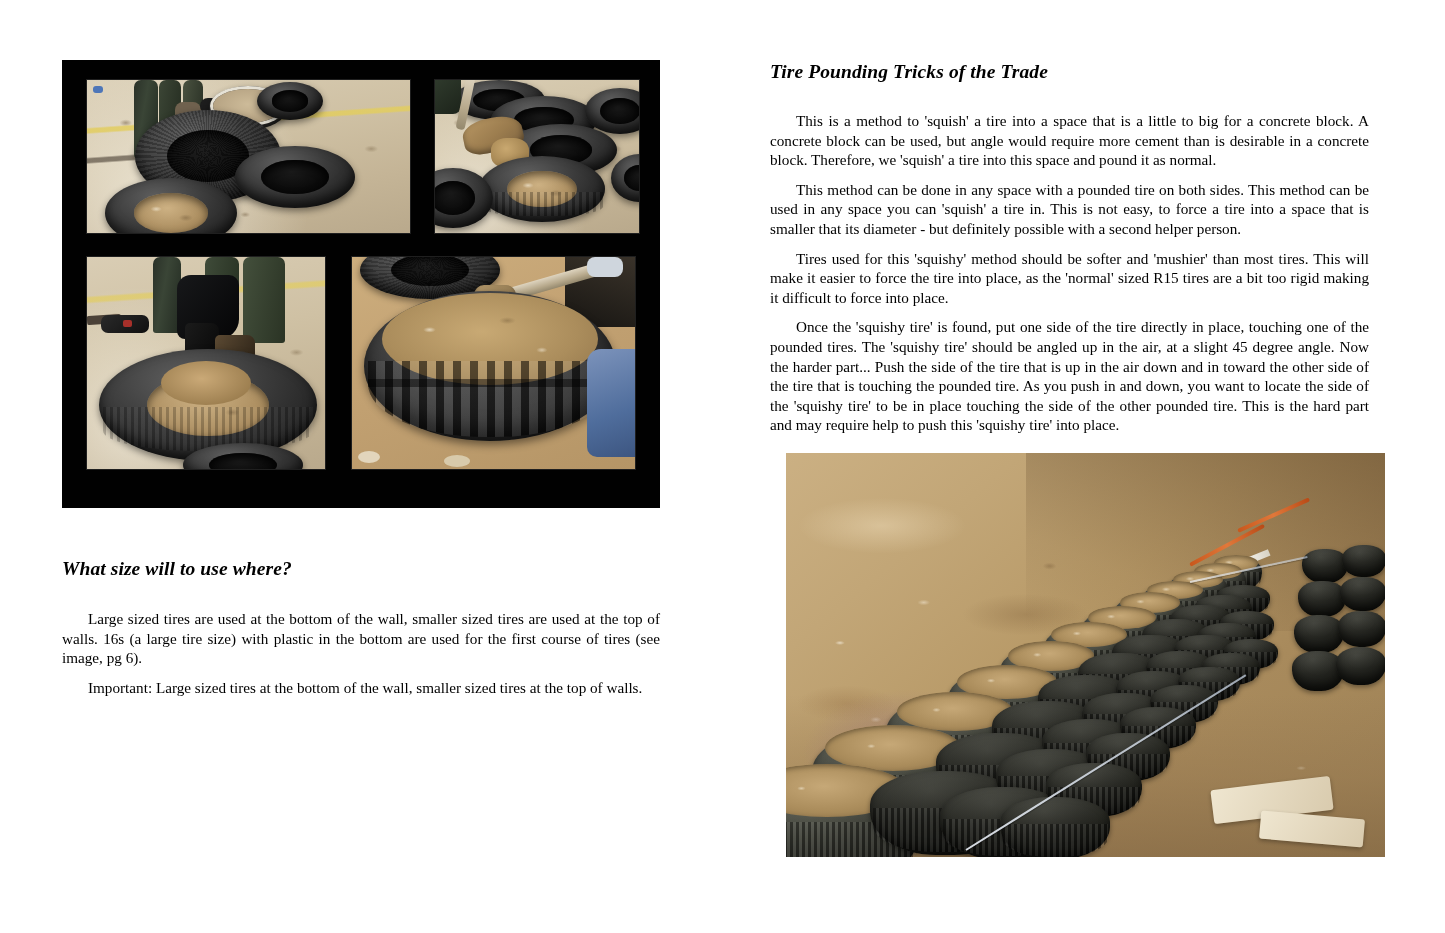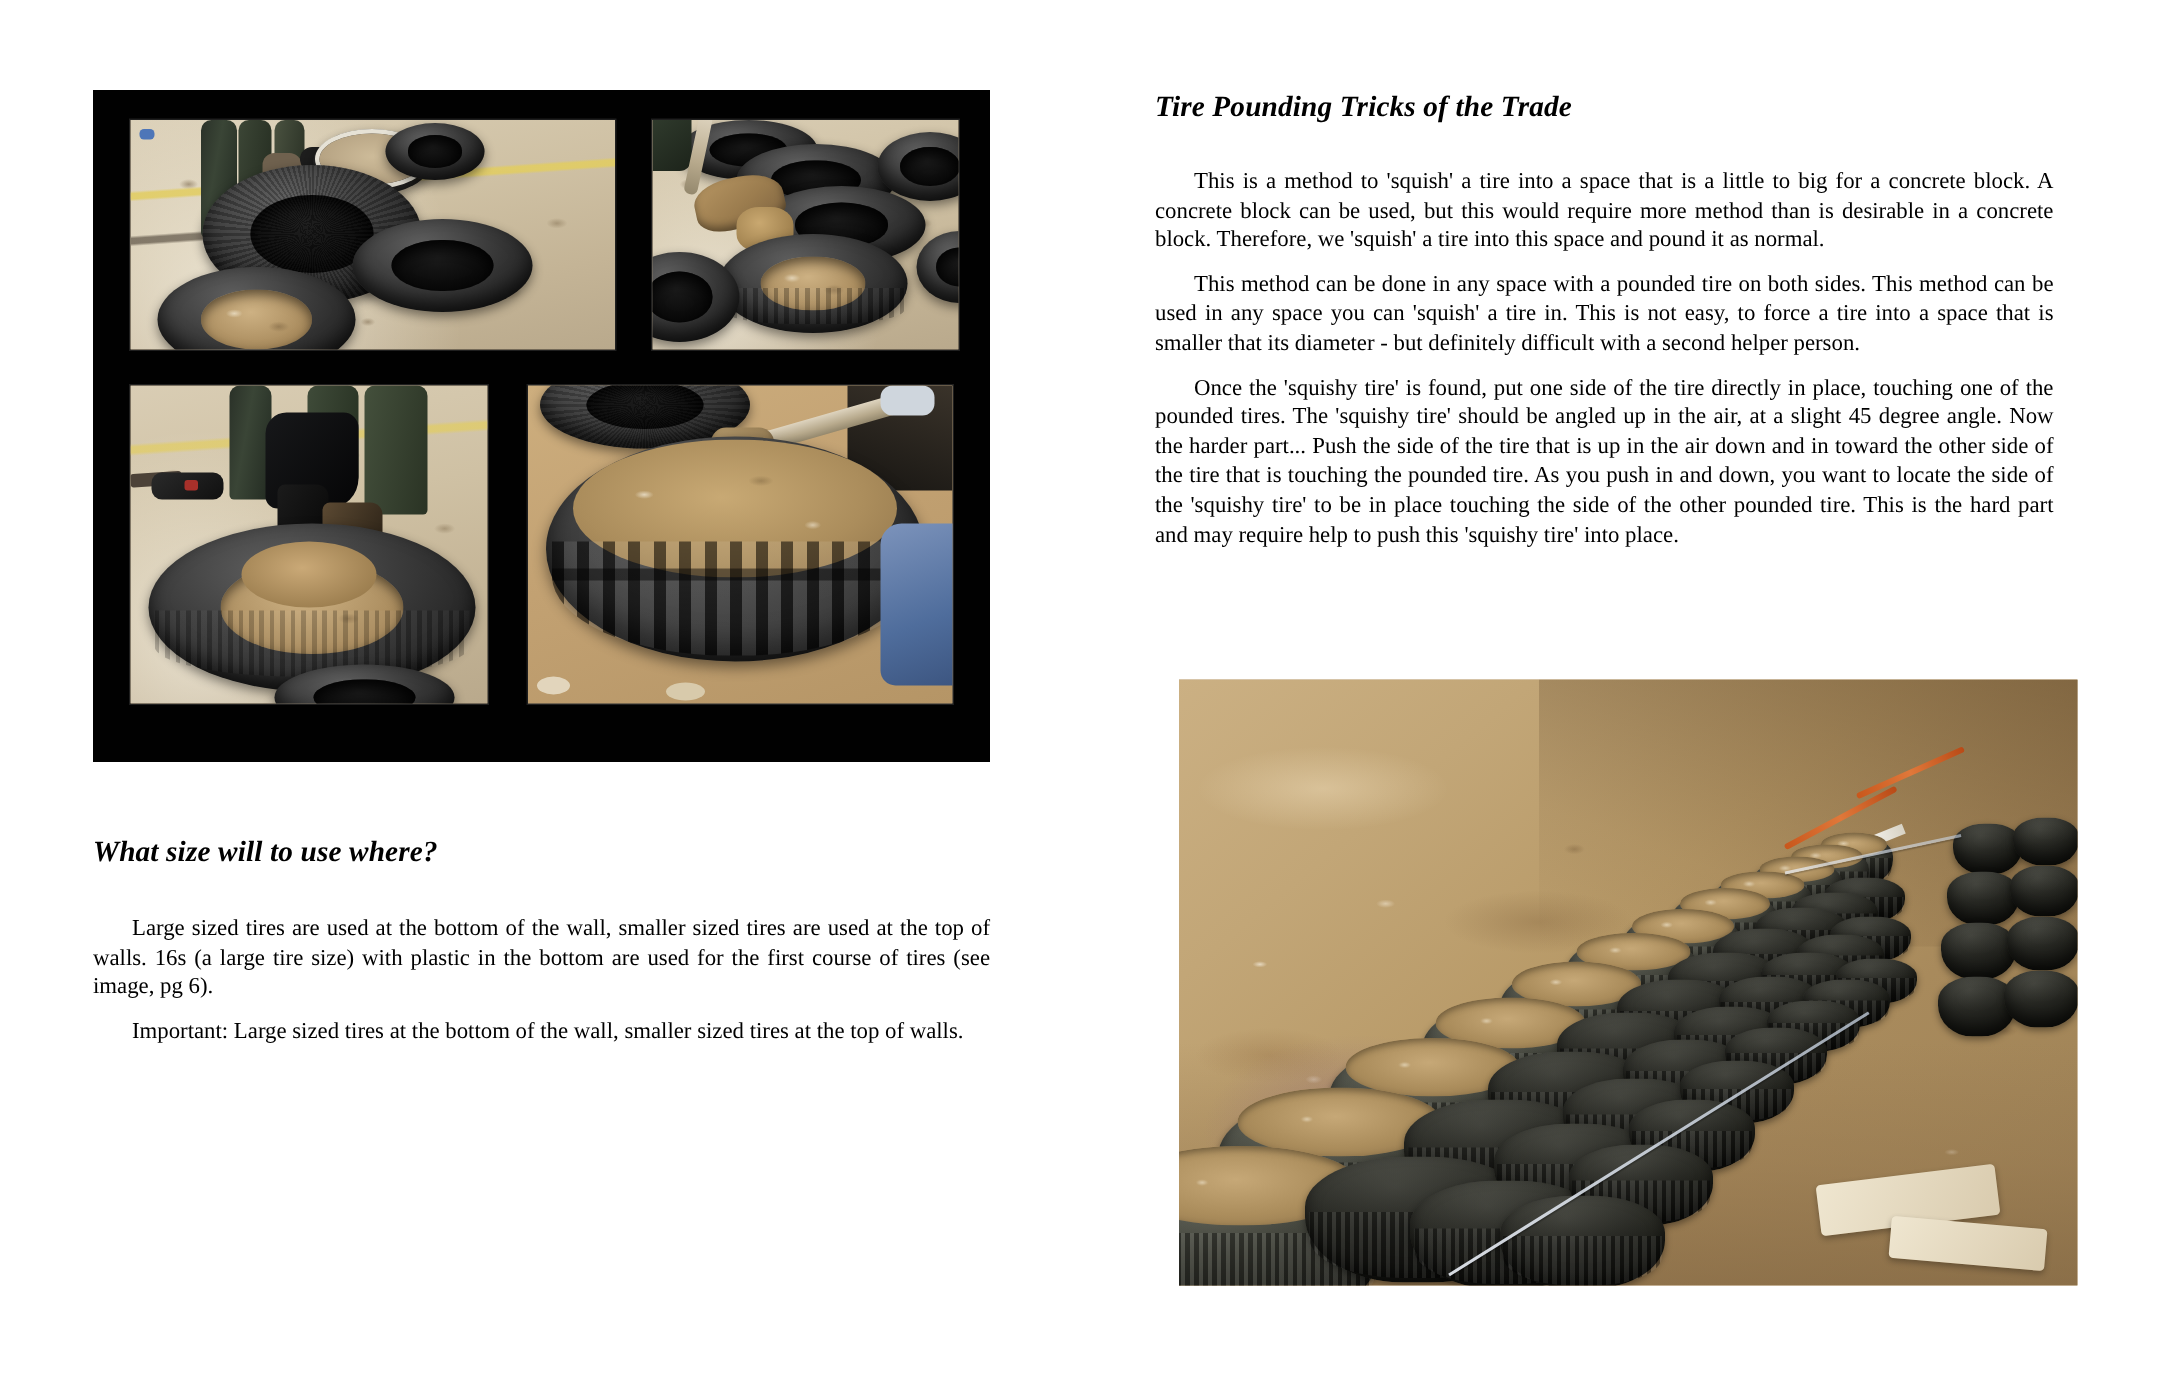--- a/index.html
+++ b/index.html
@@ -360,22 +360,23 @@
   </div>
 
   <div class="col-left" style="top:558px;">
     <h2 class="head-italic">What size will to use where?</h2>
     <p class="body" style="margin-top:29px;">Large sized tires are used at the bottom of the wall, smaller sized tires are used at the top of walls. 16s (a large tire size) with plastic in the bottom are used for the first course of tires (see image, pg 6).</p>
     <p class="body" style="margin-top:10px;">Important: Large sized tires at the bottom of the wall, smaller sized tires at the top of walls.</p>
   </div>
 
   <div class="col-right">
     <h2 class="head-italic" style="margin-top:6px;">Tire Pounding Tricks of the Trade</h2>
-    <p class="body" style="margin-top:28px;">This is a method to 'squish' a tire into a space that is a little to big for a concrete block. A concrete block can be used, but this would require more method than is desirable in a concrete block. Therefore, we 'squish' a tire into this space and pound it as normal.</p>
-    <p class="body" style="margin-top:10px;">This method can be done in any space with a pounded tire on both sides. This method can be used in any space you can 'squish' a tire in. This is not easy, to force a tire into a space that is smaller that its diameter - but definitely difficult with a second helper person.</p>
+    <p class="body" style="margin-top:28px;">This is a method to 'squish' a tire into a space that is a little to big for a concrete block. A concrete block can be used, but angle would require more cement than is desirable in a concrete block. Therefore, we 'squish' a tire into this space and pound it as normal.</p>
+    <p class="body" style="margin-top:10px;">This method can be done in any space with a pounded tire on both sides. This method can be used in any space you can 'squish' a tire in. This is not easy, to force a tire into a space that is smaller that its diameter - but definitely possible with a second helper person.</p>
+    <p class="body" style="margin-top:10px;">Tires used for this 'squishy' method should be softer and 'mushier' than most tires. This will make it easier to force the tire into place, as the 'normal' sized R15 tires are a bit too rigid making it difficult to force into place.</p>
     <p class="body" style="margin-top:10px;">Once the 'squishy tire' is found, put one side of the tire directly in place, touching one of the pounded tires. The 'squishy tire' should be angled up in the air, at a slight 45 degree angle. Now the harder part... Push the side of the tire that is up in the air down and in toward the other side of the tire that is touching the pounded tire. As you push in and down, you want to locate the side of the 'squishy tire' to be in place touching the side of the other pounded tire. This is the hard part and may require help to push this 'squishy tire' into place.</p>
   </div>
 
   <div class="bigphoto">
     <div class="bp-layer bp-bank"></div>
     <div class="bp-layer bp-shadowband"></div>
     <div class="bp-layer bp-rockdust"></div>
     <div class="bp-layer bp-foreground"></div>
     <div class="bp-layer bp-purple"></div>
 

